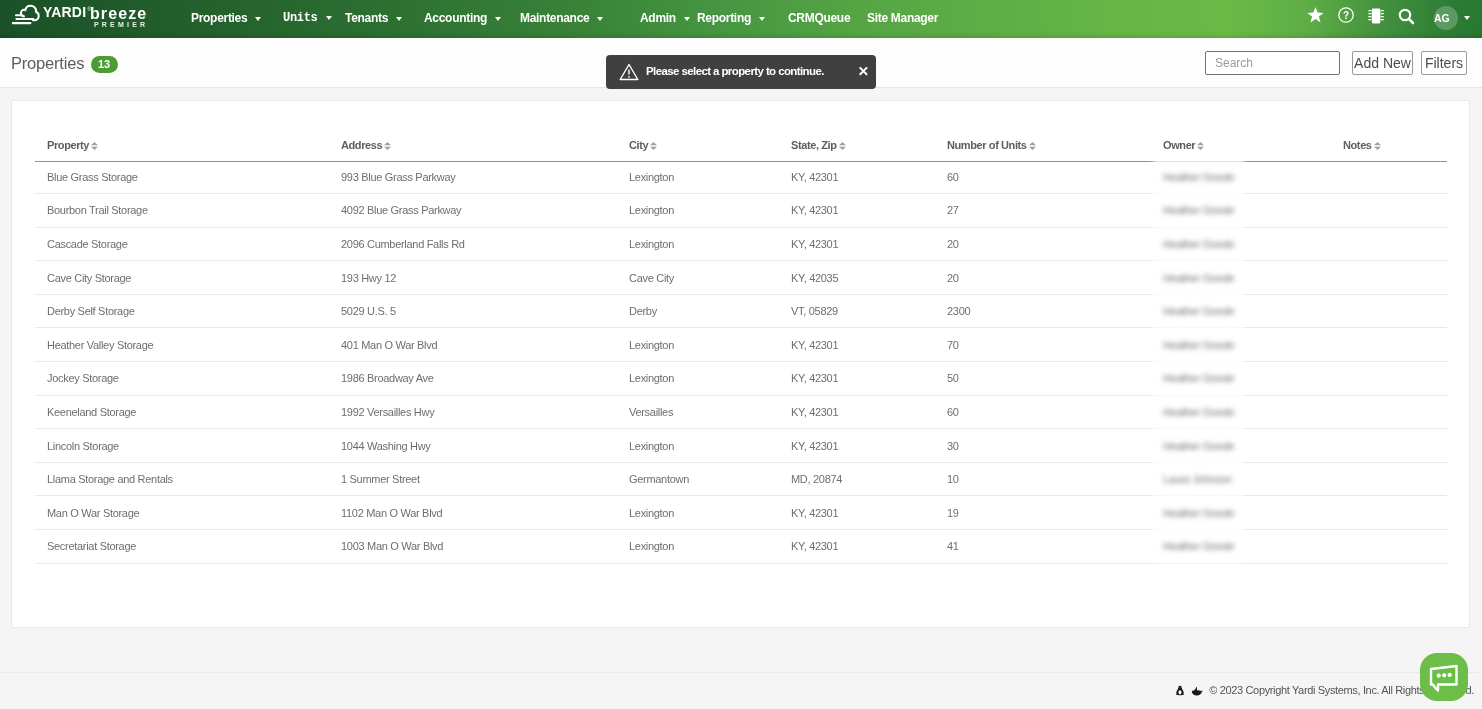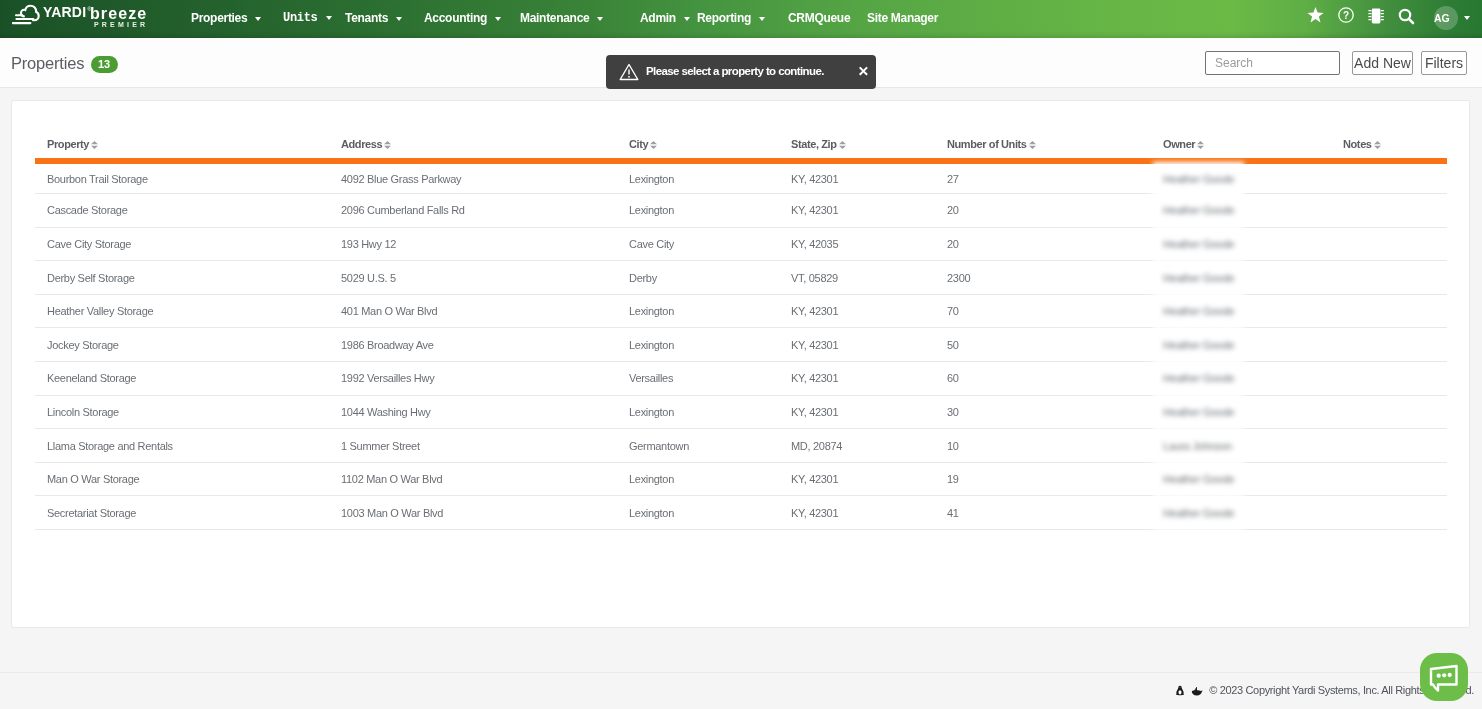--- a/index.html
+++ b/index.html
@@ -43,21 +43,21 @@
 .alert .close { position:absolute; right:7px; top:8px; font-size:13.5px; font-weight:bold; }
 .alert svg { position:absolute; left:13px; top:8px; }
 
 
 .card { position:absolute; left:11px; top:100px; width:1459px; height:528px; background:#fff;
   border:1px solid #e8e8e8; border-radius:2px; }
 table { border-collapse:collapse; table-layout:fixed; width:1412px; margin:29px 0 0 23px; }
 tbody tr:first-child td { height:32.6px; }
 th { height:31px; vertical-align:middle; text-align:left; padding:0 0 0 12px;
   font-size:11px; font-weight:bold; color:#5a5e63; letter-spacing:-0.4px;
-  border-bottom:6px solid #f97316; white-space:nowrap; }
+  border-bottom:1px solid #f97316; white-space:nowrap; }
 td { height:33.6px; vertical-align:middle; padding:0 0 0 12px; font-size:11px; color:#6a6f75;
   letter-spacing:-0.3px; border-bottom:1px solid #e8e8e8; white-space:nowrap; }
 .sorticon { display:inline-block; vertical-align:-1px; margin-left:2px; }
 .blur { display:inline-block; background:#fff; padding:11px 10px; margin:-11px 0 -11px -10px;
   filter:blur(2.7px); }
 
 
 .footline { position:absolute; left:0; top:672px; width:1482px; border-top:1px solid #eaeaea; }
 .foot { position:absolute; right:8px; top:684px; font-size:11px; color:#50545a; letter-spacing:-0.35px; white-space:nowrap; }
 .foot svg { vertical-align:-2px; }
@@ -164,20 +164,29 @@
         <th>Owner<svg class="sorticon" width="7" height="8" viewBox="0 0 7 8">
               <path fill="#9aa0a6" d="M3.5 0 L7 3.2 H0 Z M3.5 8 L0 4.8 H7 Z"></path>
             </svg></th>
         <th>Notes<svg class="sorticon" width="7" height="8" viewBox="0 0 7 8">
               <path fill="#9aa0a6" d="M3.5 0 L7 3.2 H0 Z M3.5 8 L0 4.8 H7 Z"></path>
             </svg></th>
       </tr>
     </thead>
     <tbody>
       <tr>
+          <td>Blue Grass Storage</td>
+          <td>993 Blue Grass Parkway</td>
+          <td>Lexington</td>
+          <td>KY, 42301</td>
+          <td>60</td>
+          <td><span class="blur">Heather Goode</span></td>
+          <td></td>
+        </tr>
+      <tr>
           <td>Bourbon Trail Storage</td>
           <td>4092 Blue Grass Parkway</td>
           <td>Lexington</td>
           <td>KY, 42301</td>
           <td>27</td>
           <td><span class="blur">Heather Goode</span></td>
           <td></td>
         </tr>
       <tr>
           <td>Cascade Storage</td>

